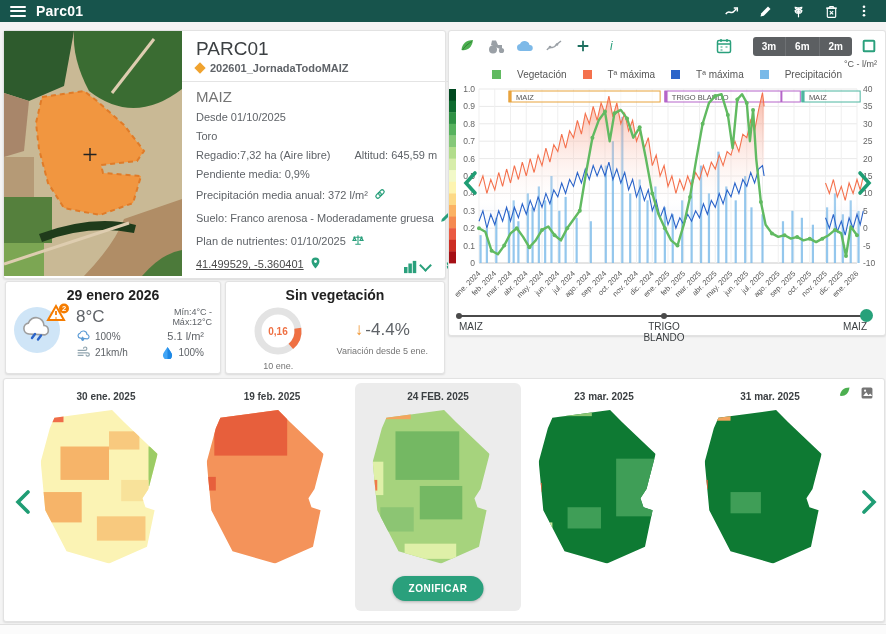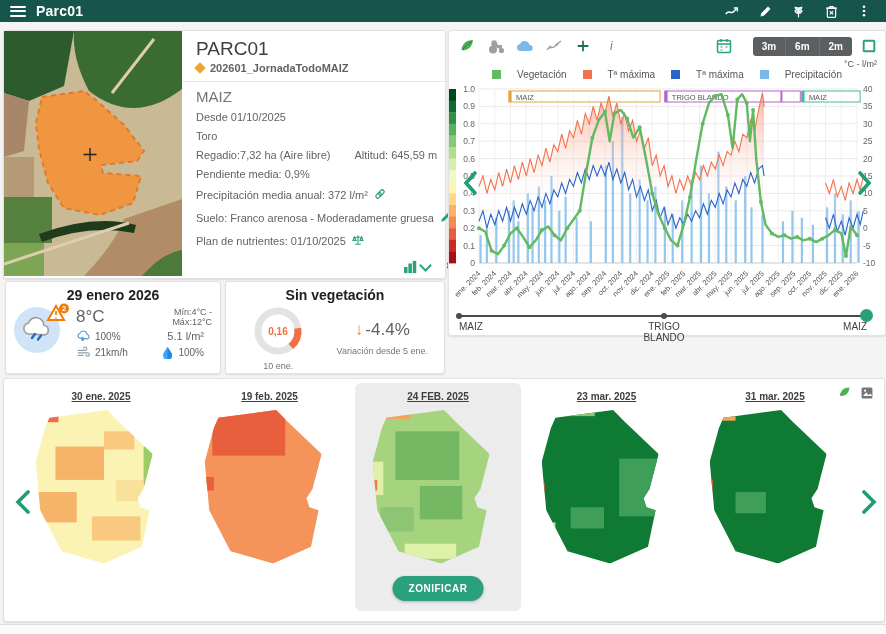--- a/index.html
+++ b/index.html
@@ -60,21 +60,21 @@
   .vgrid{display:grid;grid-template-columns:1fr 1.4fr;padding:2px 8px 0 14px;align-items:center;gap:12px;}
   .donut-block{text-align:center;}
   .vdate{font-size:9px;color:#757575;margin-top:0px;}
   .vvar{font-size:17px;color:#5f6368;display:flex;align-items:center;justify-content:center;}
   .varrow{color:#f0932e;font-weight:bold;margin-right:2px;}
   .vcaption{font-size:9px;color:#757575;text-align:center;margin-top:6px;}
   
   .carousel-card{left:3px;top:378px;width:880px;height:242px;}
   .car-header{position:absolute;right:10px;top:6px;display:flex;gap:8px;align-items:center;}
   .car-chevron{position:absolute;top:110px;width:22px;height:26px;cursor:pointer;z-index:3;}
-  .thumbs{position:absolute;left:14px;top:4px;right:26px;display:flex;justify-content:space-between;text-decoration:underline;}
+  .thumbs{position:absolute;left:14px;top:4px;right:26px;display:flex;justify-content:center;}
   .thumb{width:166px;text-align:center;position:relative;padding-top:8px;border-radius:6px;}
   .thumb.selected{background:#ececec;}
   .thumb-date{font-size:10px;font-weight:bold;color:#3c4043;margin-bottom:2px;}
   .zonify-btn{position:absolute;left:50%;transform:translateX(-50%);bottom:10px;background:#2aa07c;color:#fff;
      font-size:10px;font-weight:bold;letter-spacing:.5px;border:none;border-radius:14px;padding:7px 16px;cursor:pointer;
      box-shadow:0 1px 3px rgba(0,0,0,.25);}
   
   .footer-strip{position:absolute;left:0;top:624px;width:886px;height:10px;background:#fbfbfb;border-top:1px solid #e0e0e0;}
   svg text{font-family:"Liberation Sans",sans-serif;}
 </style>
@@ -192,20 +192,28 @@
               <rect x="7.5" y="6.5" width="8" height="5" rx="2.5"></rect>
             </g>
           </svg></span>
     </div>
     <div class="irow">
       <span>Plan de nutrientes: 01/10/2025</span>
       <span>
         <svg width="14" height="14" viewBox="0 0 18 18" fill="none" stroke="#2aa07c" stroke-width="1.4">
             <path d="M9 3 v11 M5.5 14.5 h7 M3 5.5 h12"></path>
             <path d="M4.5 5.5 l-2 4 h4 z M13.5 5.5 l-2 4 h4 z"></path>
+          </svg></span>
+    </div>
+    <div class="irow">
+      <span class="coords">41.499529, -5.360401</span>
+      <span>
+        <svg width="13" height="14" viewBox="0 0 18 18">
+            <path d="M9 1.5 a5.5 5.5 0 0 1 5.5 5.5 c0 4 -5.5 9.5 -5.5 9.5 s-5.5 -5.5 -5.5 -9.5 a5.5 5.5 0 0 1 5.5 -5.5 z" fill="#2aa07c"></path>
+            <circle cx="9" cy="7" r="2" fill="#fff"></circle>
           </svg></span>
     </div>
     <div class="info-actions">
       <span class="act-btn">
         <svg width="16" height="14" viewBox="0 0 18 16" fill="#2aa07c">
             <rect x="1" y="8" width="4" height="7"></rect>
             <rect x="6" y="4" width="4" height="11"></rect>
             <rect x="11" y="1" width="4" height="14"></rect>
           </svg>
         <span class="caret"></span>

